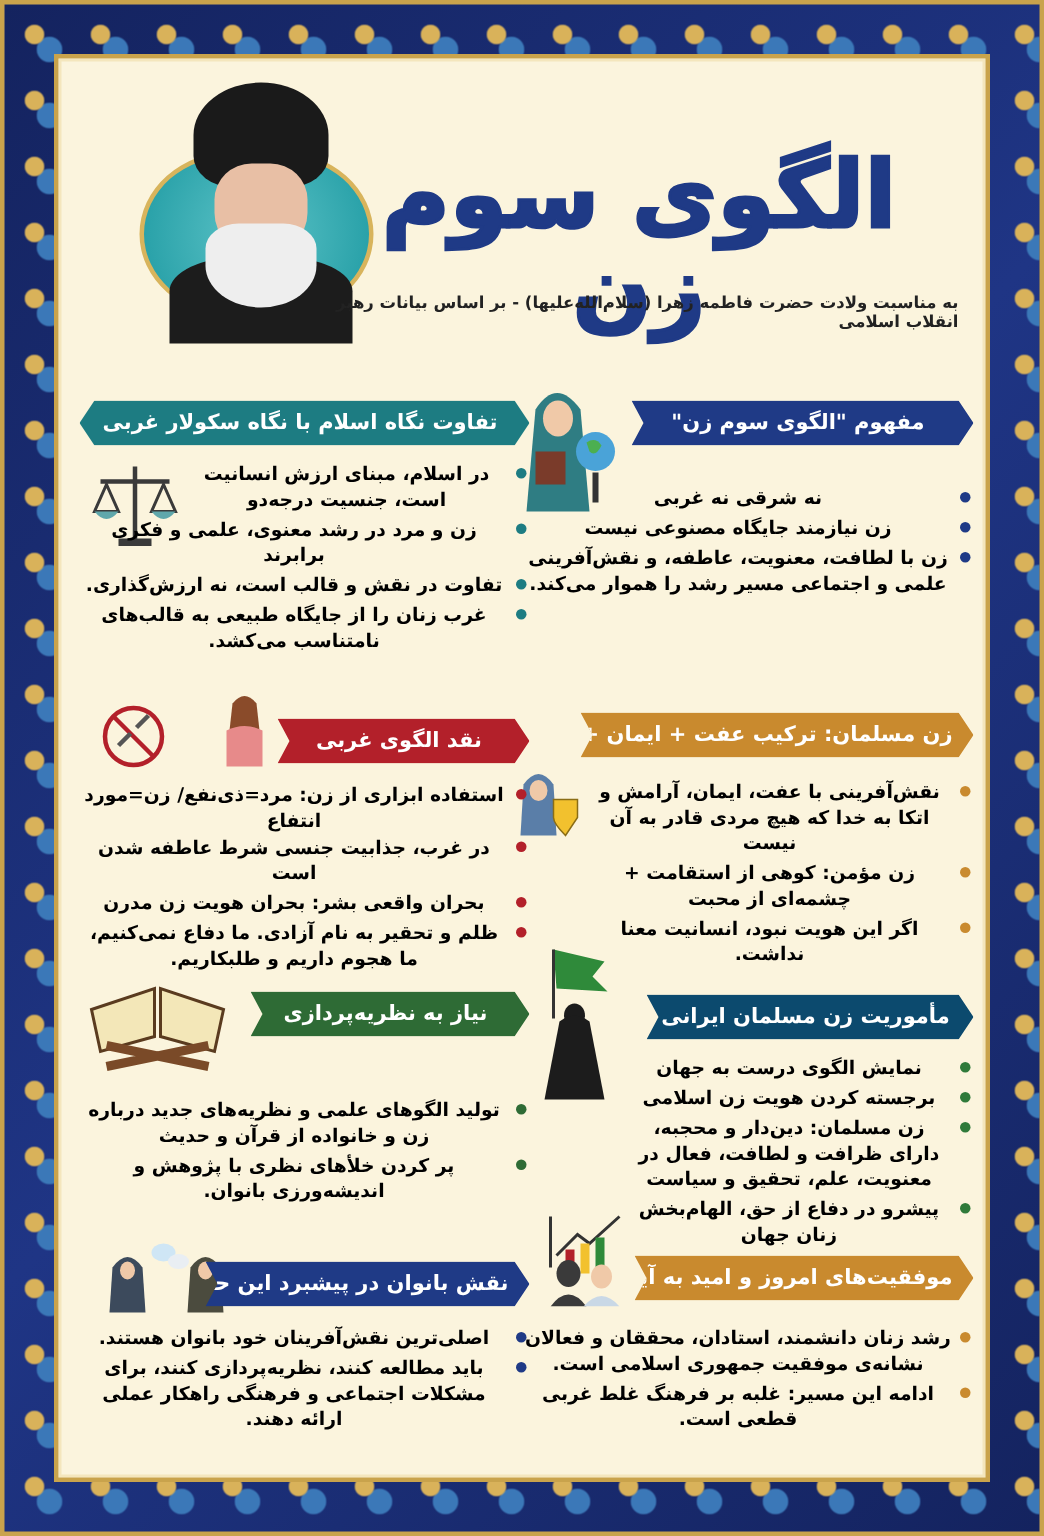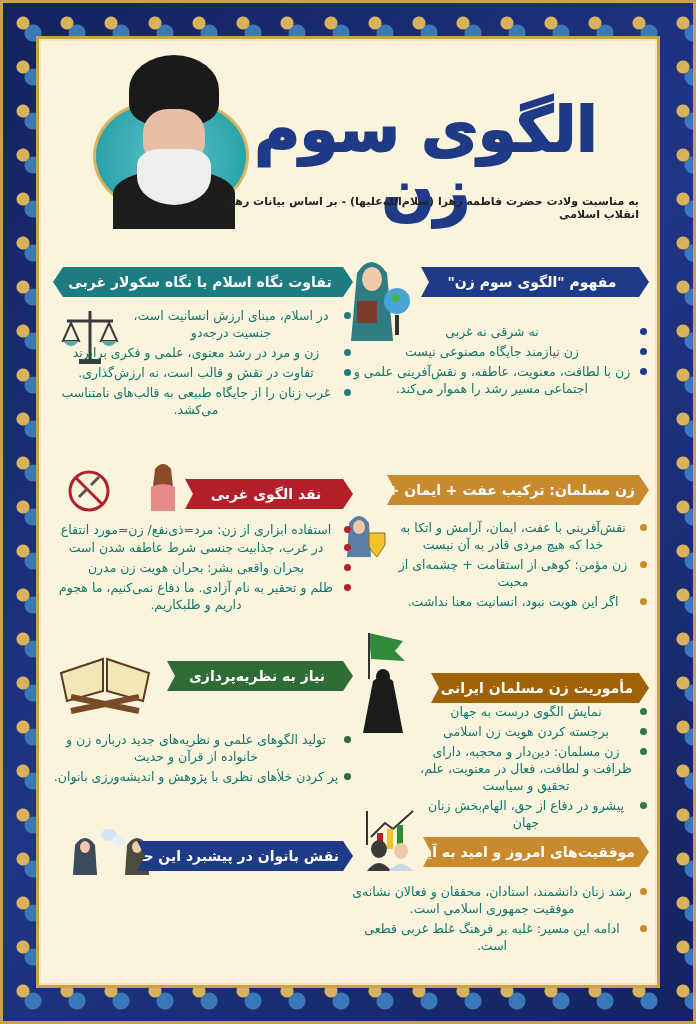--- a/index.html
+++ b/index.html
@@ -68,22 +68,22 @@
     color: #fff; font-weight: bold; font-size: 14px;
     padding: 0 14px 0 8px; line-height: 30px;
     clip-path: polygon(0 0, calc(100% - 10px) 0, 100% 50%, calc(100% - 10px) 100%, 0 100%, 8px 50%);
     white-space: nowrap;
   }
   .banner.tealb {
     clip-path: polygon(10px 0, calc(100% - 10px) 0, 100% 50%, calc(100% - 10px) 100%, 10px 100%, 0 50%);
   }
   ul.bullets { list-style: none; position: absolute; right: 0; }
   ul.bullets li {
-    position: relative; padding-right: 14px; font-size: 12.5px; font-weight: normal;
-    color: #0f766e; line-height: 17px; margin-bottom: 3px;
+    position: relative; padding-right: 14px; font-size: 12.5px; font-weight: bold;
+    color: #000000; line-height: 17px; margin-bottom: 3px;
   }
   ul.bullets li::before {
     content: ""; position: absolute; right: 2px; top: 5px;
     width: 7px; height: 7px; border-radius: 50%; background: var(--dot);
   }
   .icon { position: absolute; }
 </style>
 </head>
 <body>
 
@@ -173,21 +173,21 @@
     </ul>
   </div>
 
   <div class="section" style="right:8px; top:590px; height:170px;">
     <svg class="icon" style="right:226px; top:0px;" width="76" height="110">
       <path d="M22 4 L56 12 L48 22 L58 32 L24 30 Z" fill="#2f8a3a"></path>
       <line x1="22" y1="4" x2="22" y2="50" stroke="#333" stroke-width="2"></line>
       <ellipse cx="36" cy="48" rx="7" ry="8" fill="#1c1c1c"></ellipse>
       <path d="M26 52 Q36 44 46 52 L56 104 L16 104 Z" fill="#1c1c1c"></path>
     </svg>
-    <div class="banner" style="width:218px; top:44px; background:#a16207;">مأموریت زن مسلمان ایرانی</div>
+    <div class="banner" style="width:218px; top:34px; background:#0c4a6e;">مأموریت زن مسلمان ایرانی</div>
     <ul class="bullets" style="top:74px; width:232px; --dot:#2f7a3a;">
       <li>نمایش الگوی درست به جهان</li>
       <li>برجسته کردن هویت زن اسلامی</li>
       <li>زن مسلمان: دین‌دار و محجبه، دارای ظرافت و لطافت، فعال در معنویت، علم، تحقیق و سیاست</li>
       <li>پیشرو در دفاع از حق، الهام‌بخش زنان جهان</li>
     </ul>
   </div>
 
   <div class="section" style="left:4px; top:610px; height:170px;">
     <svg class="icon" style="left:14px; top:0px;" width="96" height="66">
@@ -224,15 +224,19 @@
   <div class="section" style="left:4px; top:788px; height:150px;">
     <svg class="icon" style="left:28px; top:0px;" width="80" height="50">
       <path d="M2 48 L4 18 Q14 4 24 18 L26 48 Z" fill="#3c4a5c"></path>
       <ellipse cx="14" cy="20" rx="5" ry="6" fill="#f0c9a8"></ellipse>
       <path d="M54 48 L56 18 Q66 4 76 18 L78 48 Z" fill="#4b4b3e"></path>
       <ellipse cx="66" cy="20" rx="5" ry="6" fill="#f0c9a8"></ellipse>
       <ellipse cx="38" cy="8" rx="8" ry="6" fill="#cfe6f5"></ellipse>
       <ellipse cx="48" cy="14" rx="7" ry="5" fill="#e9eef3"></ellipse>
     </svg>
     <div class="banner" style="width:216px; top:14px; background:#1f3a86;">نقش بانوان در پیشبرد این حرکت</div>
+    <ul class="bullets" style="top:56px; width:300px; --dot:#1f3a86;">
+      <li>اصلی‌ترین نقش‌آفرینان خود بانوان هستند.</li>
+      <li>باید مطالعه کنند، نظریه‌پردازی کنند، برای مشکلات اجتماعی و فرهنگی راهکار عملی ارائه دهند.</li>
+    </ul>
   </div>
 
 </div>
 
 </body></html>

